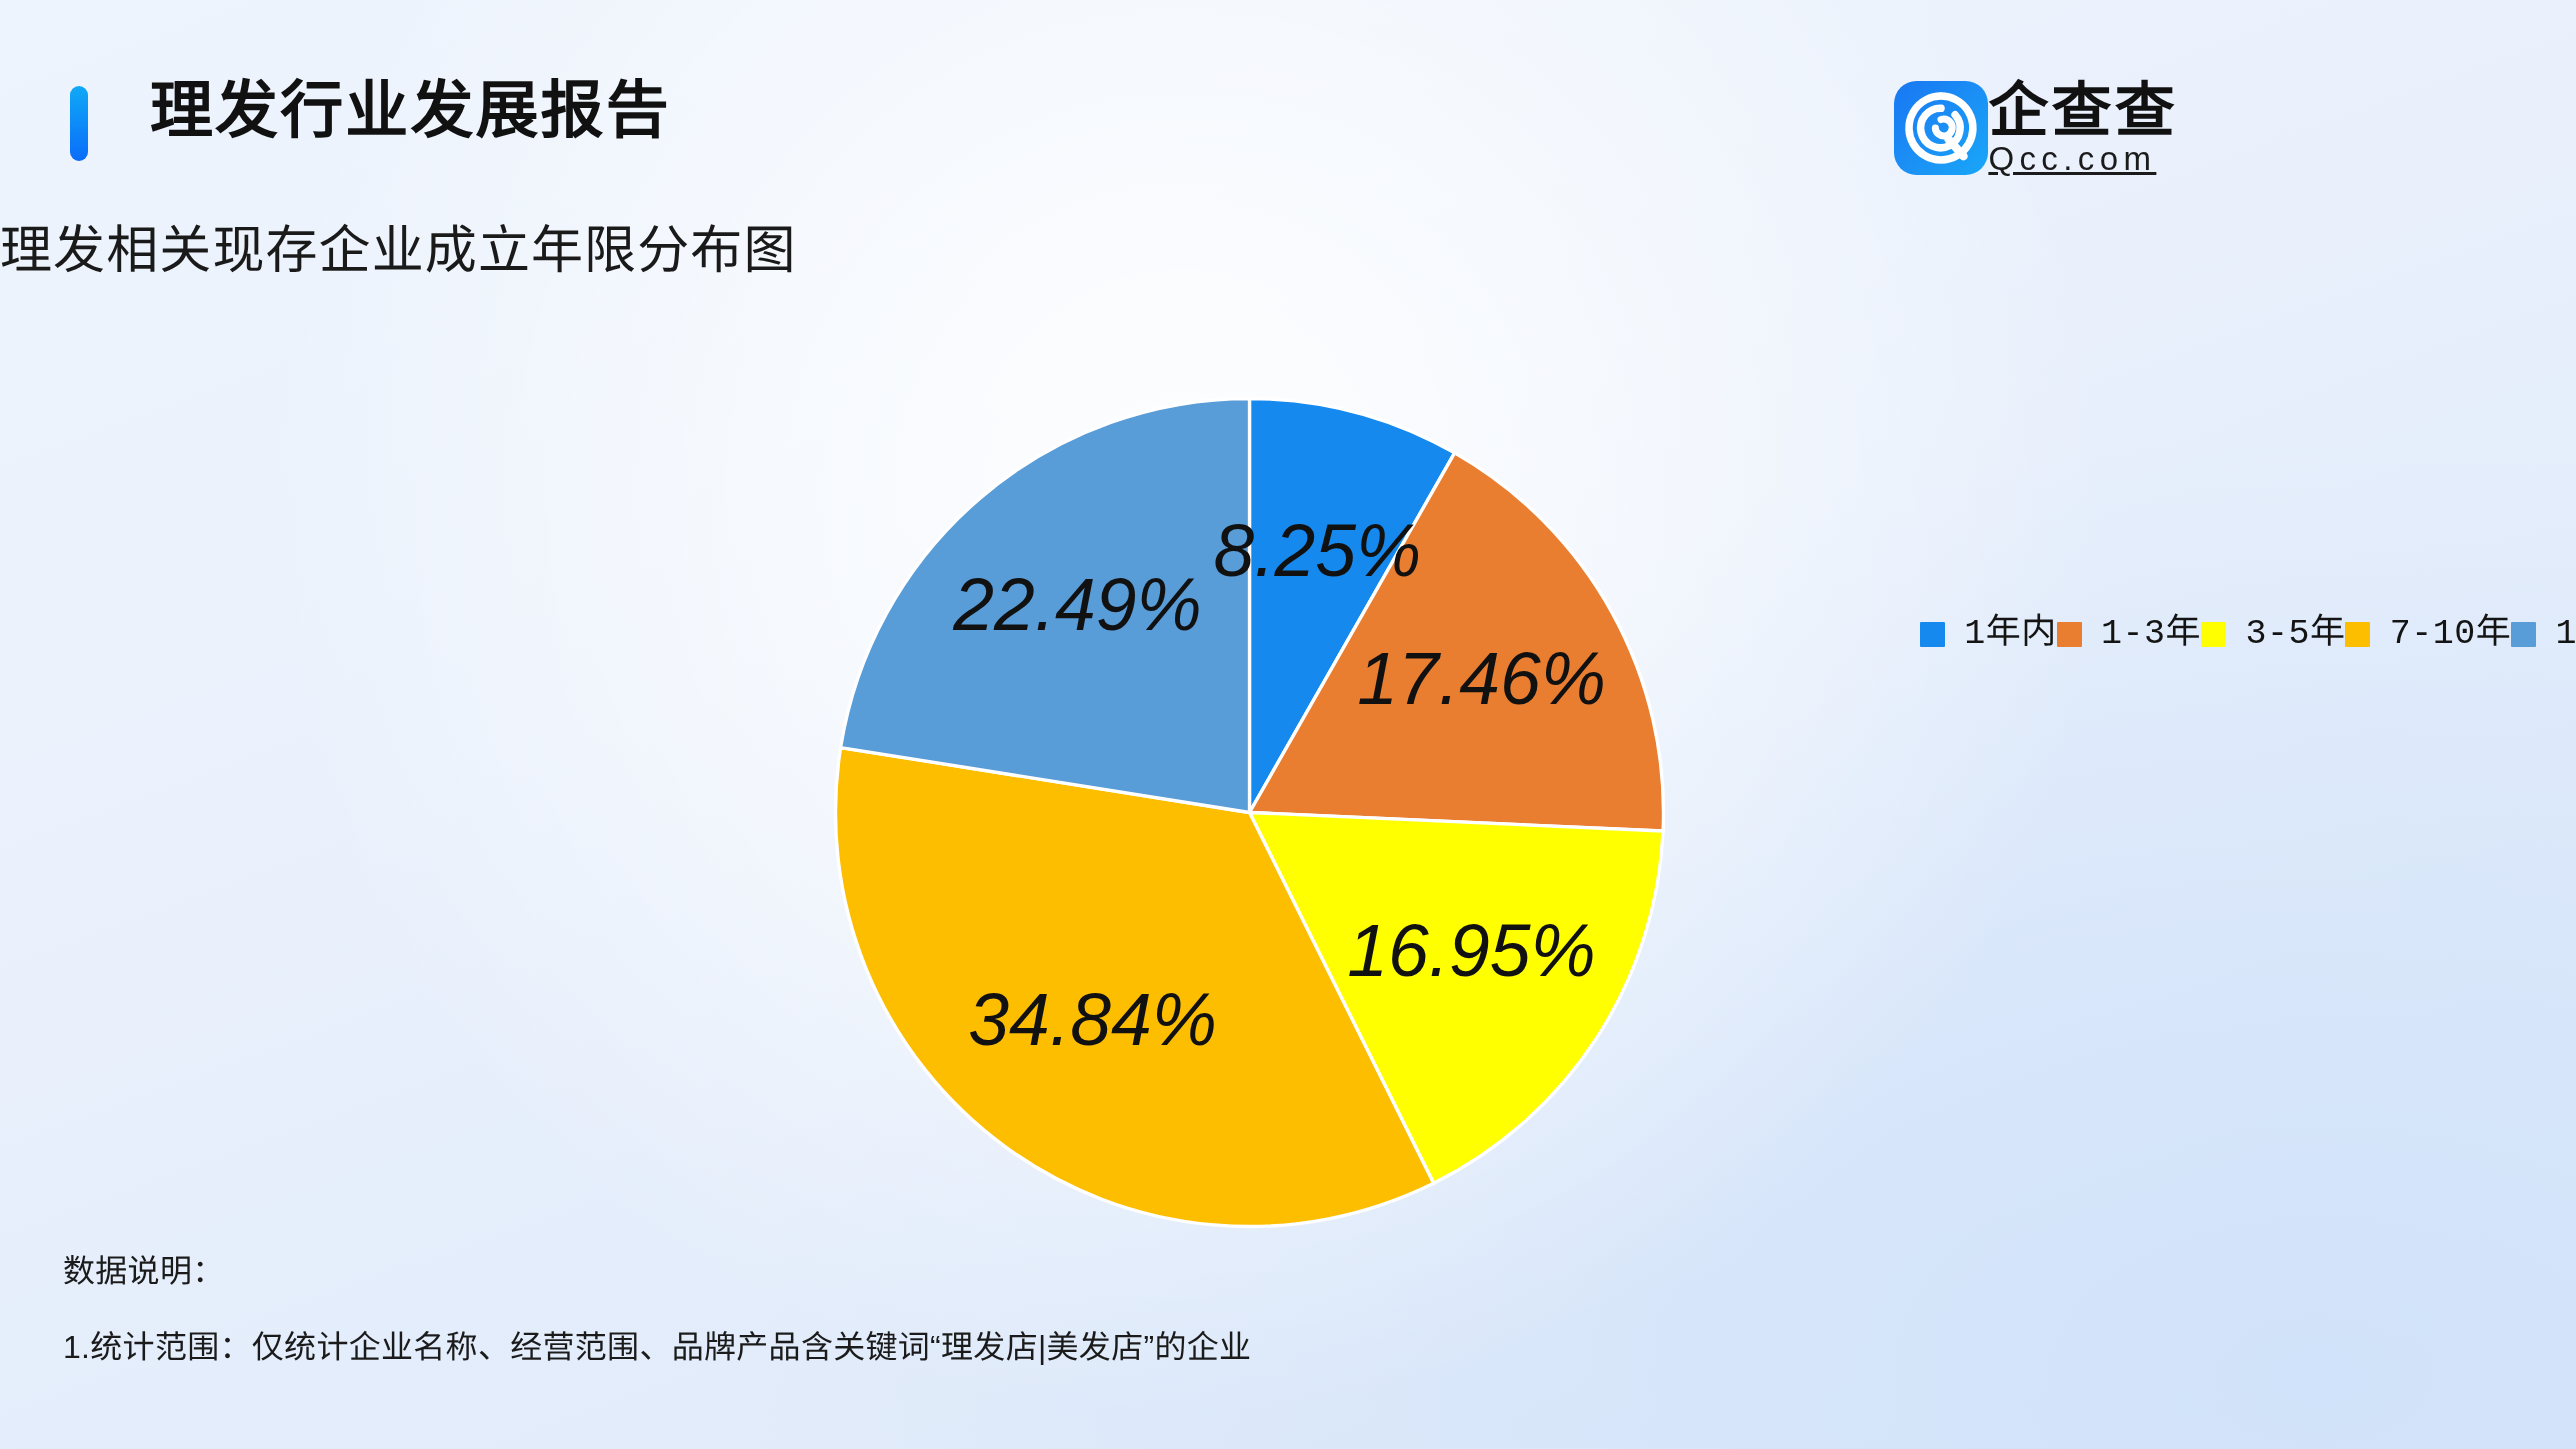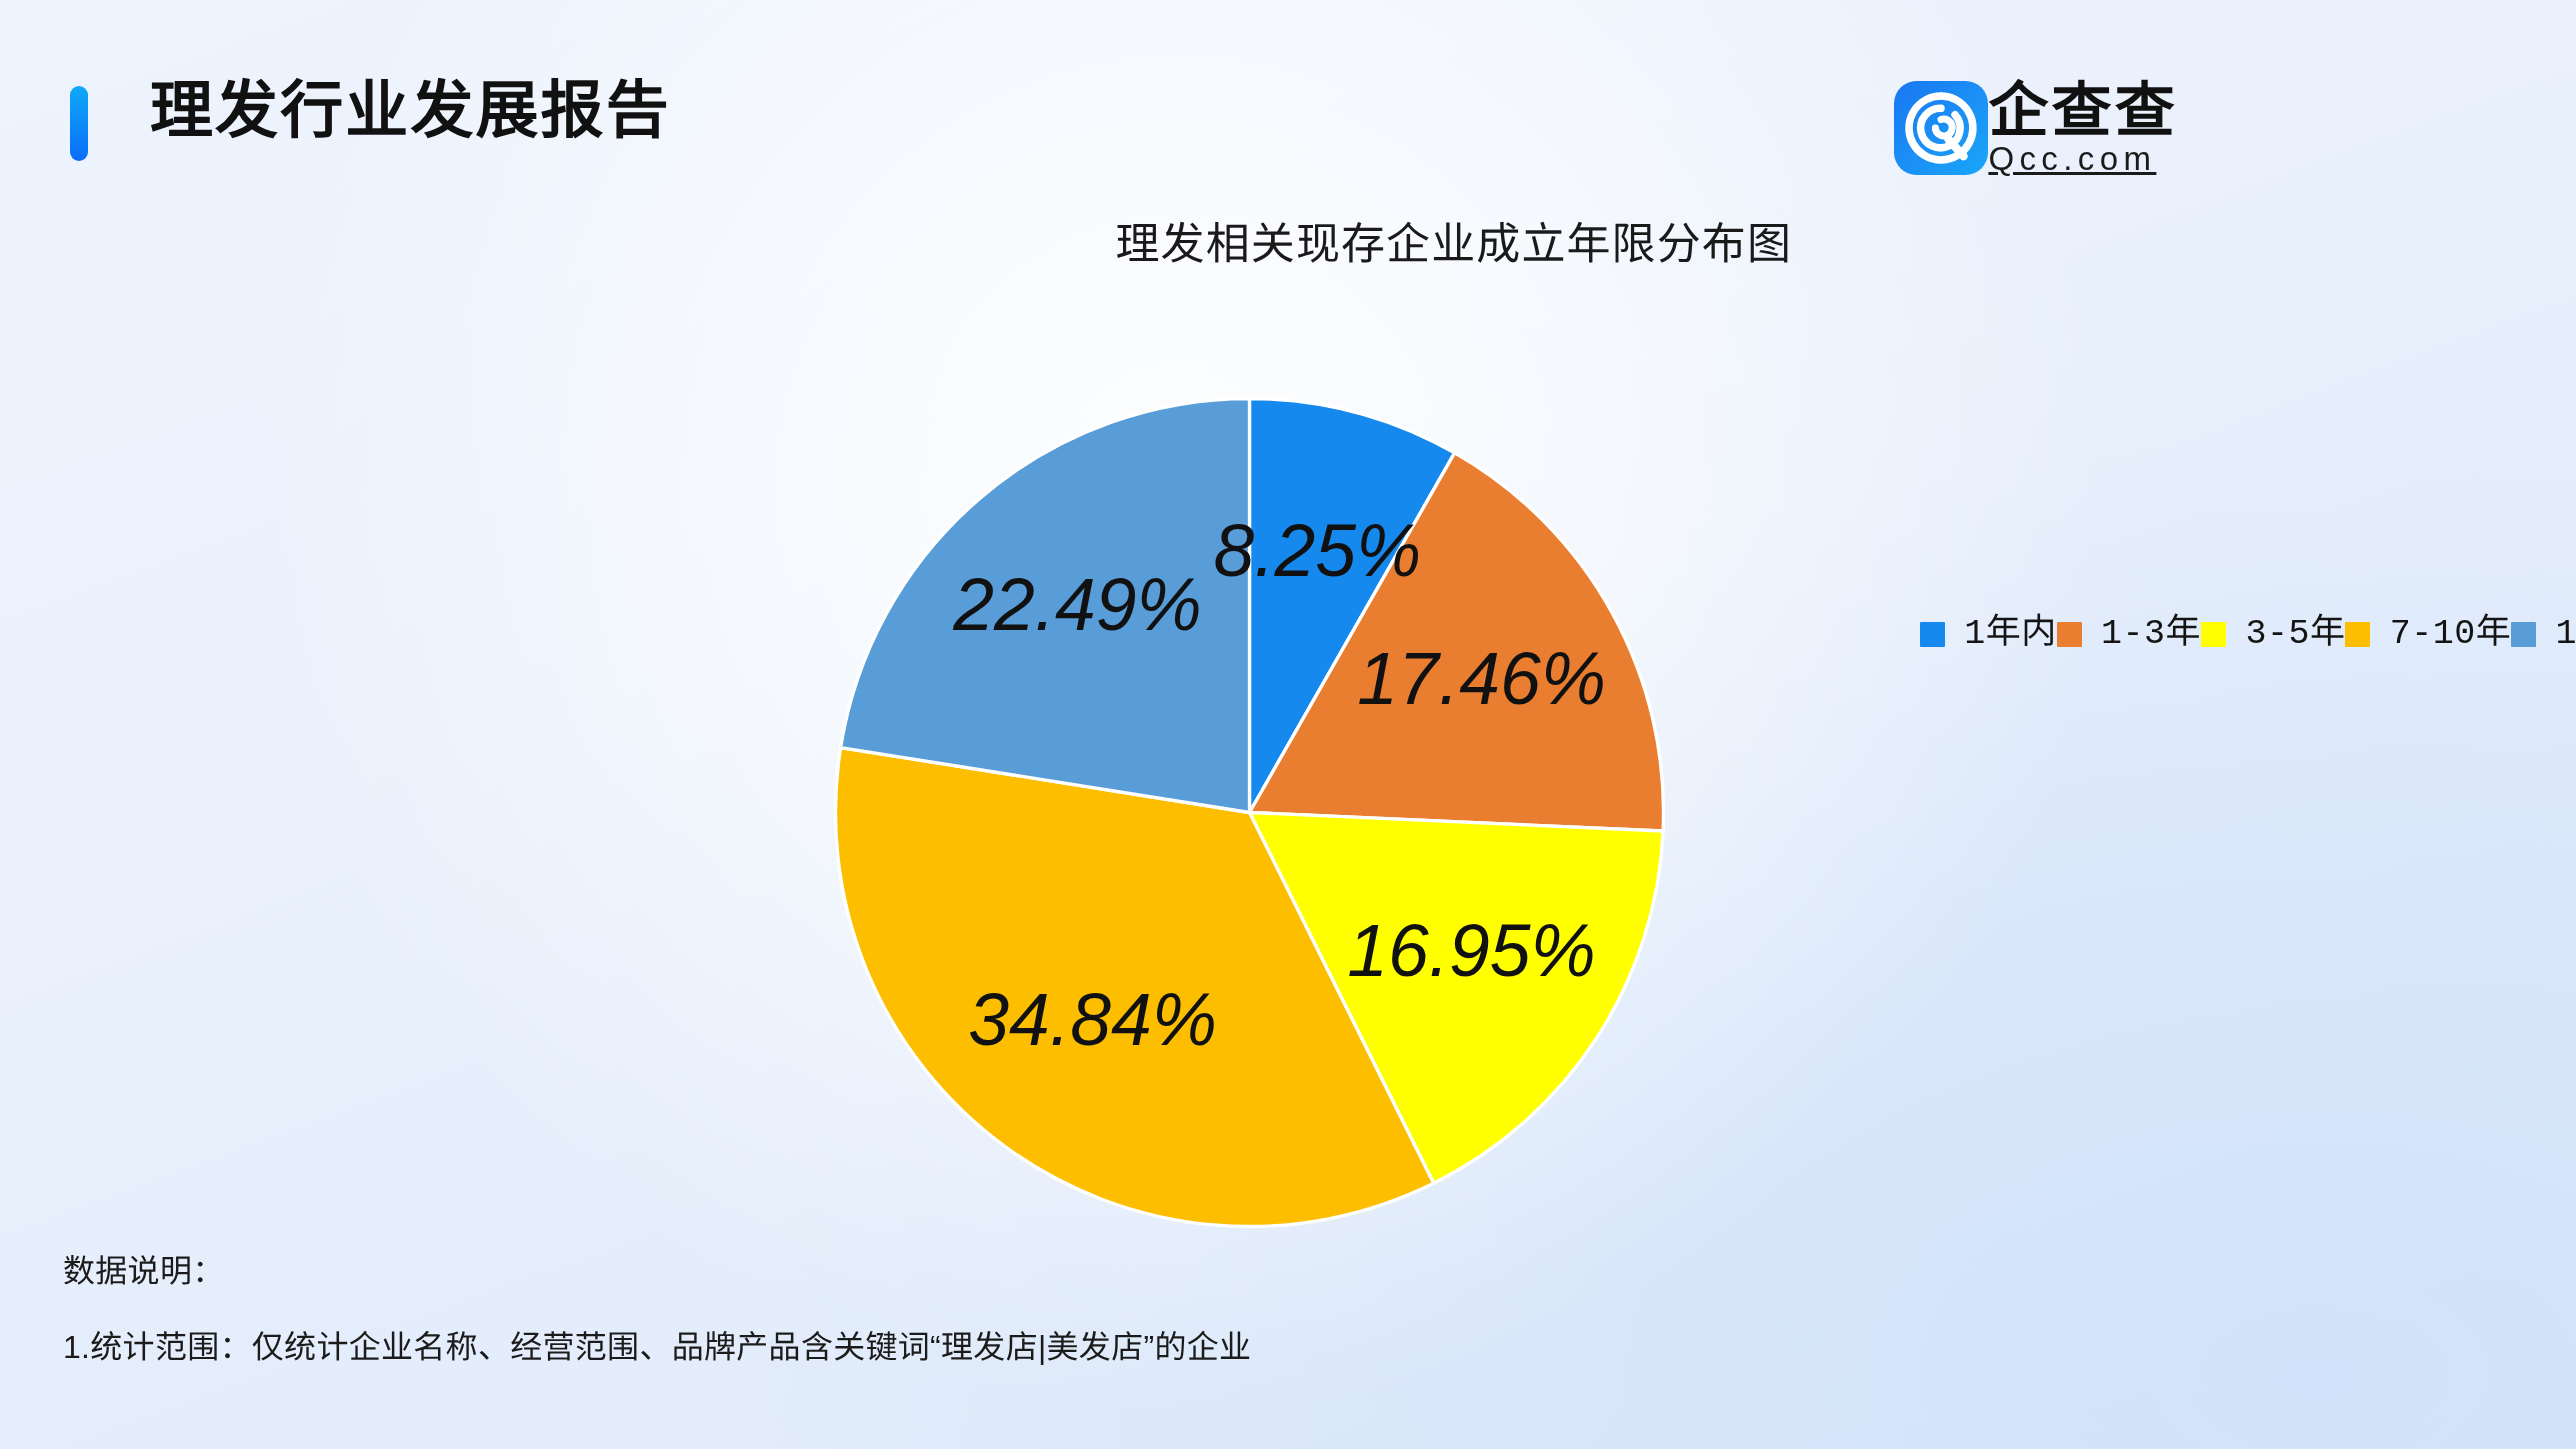--- a/index.html
+++ b/index.html
@@ -97,22 +97,22 @@
     white-space: nowrap;
     text-decoration: underline;
   }
 
   
   .chart-title {
     position: absolute;
     left: 0;
     top: 208px;
     width: 1792px;
-    text-align: right;
-    font-size: 44px;
+    text-align: left;
+    font-size: 52px;
     color: #1a1a1a;
     letter-spacing: 1.1px;
     white-space: nowrap;
   }
 
   
   .pie-wrap {
     position: absolute;
     left: 833px;
     top: 396px;

